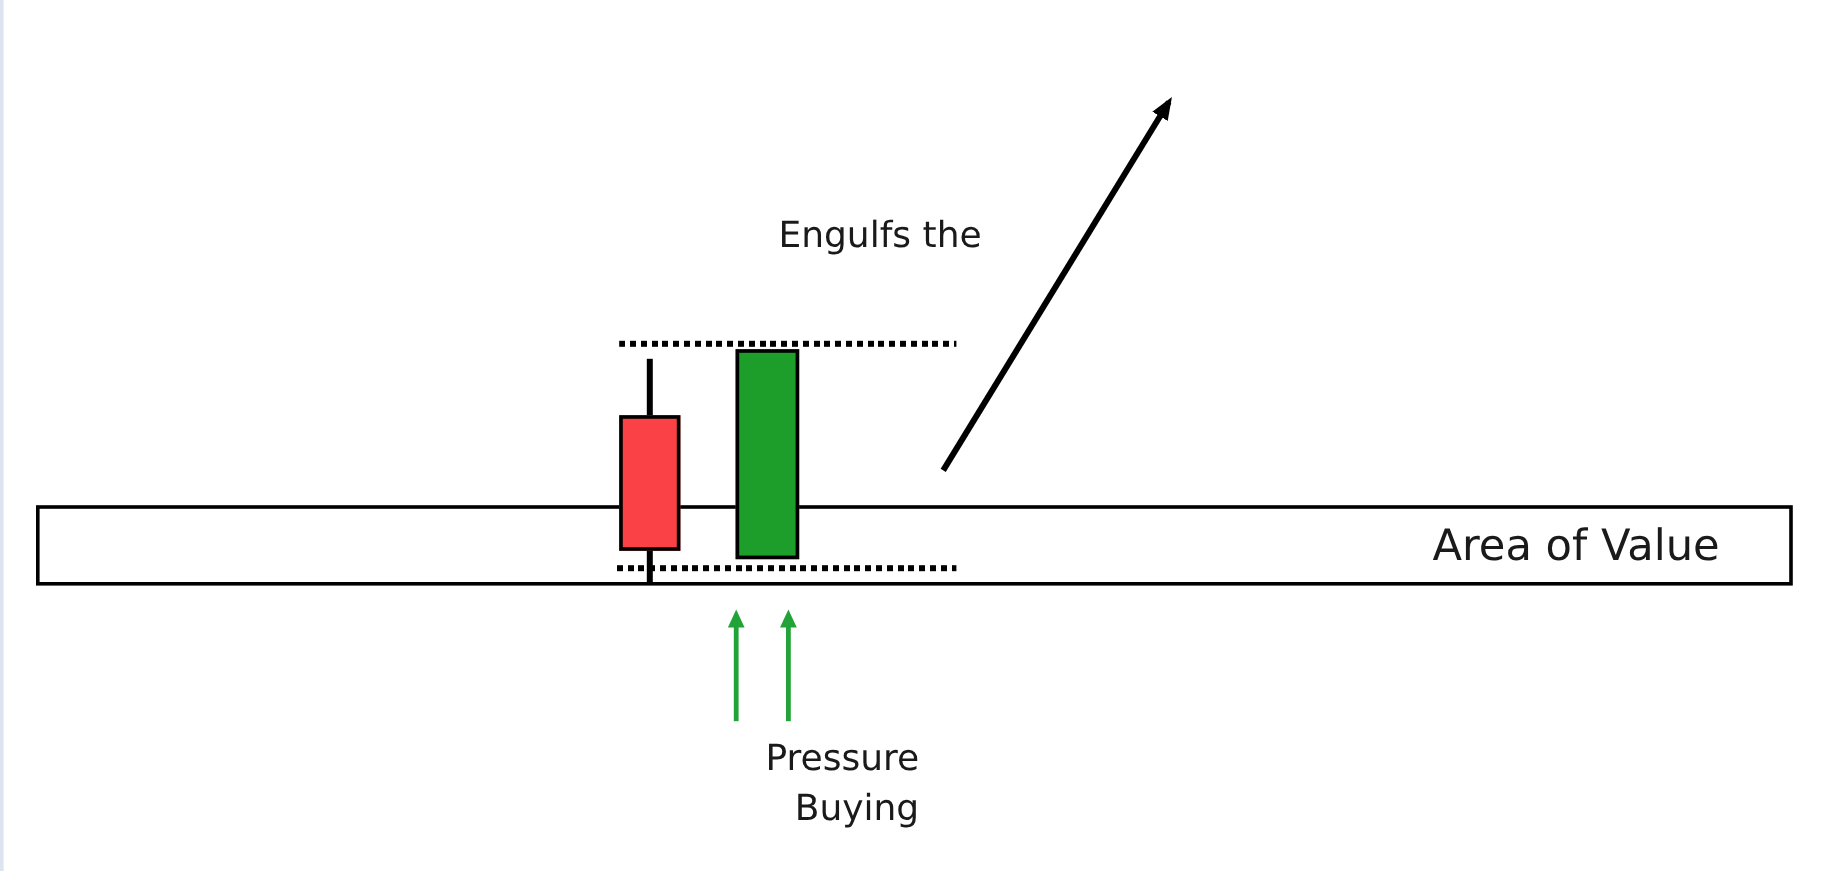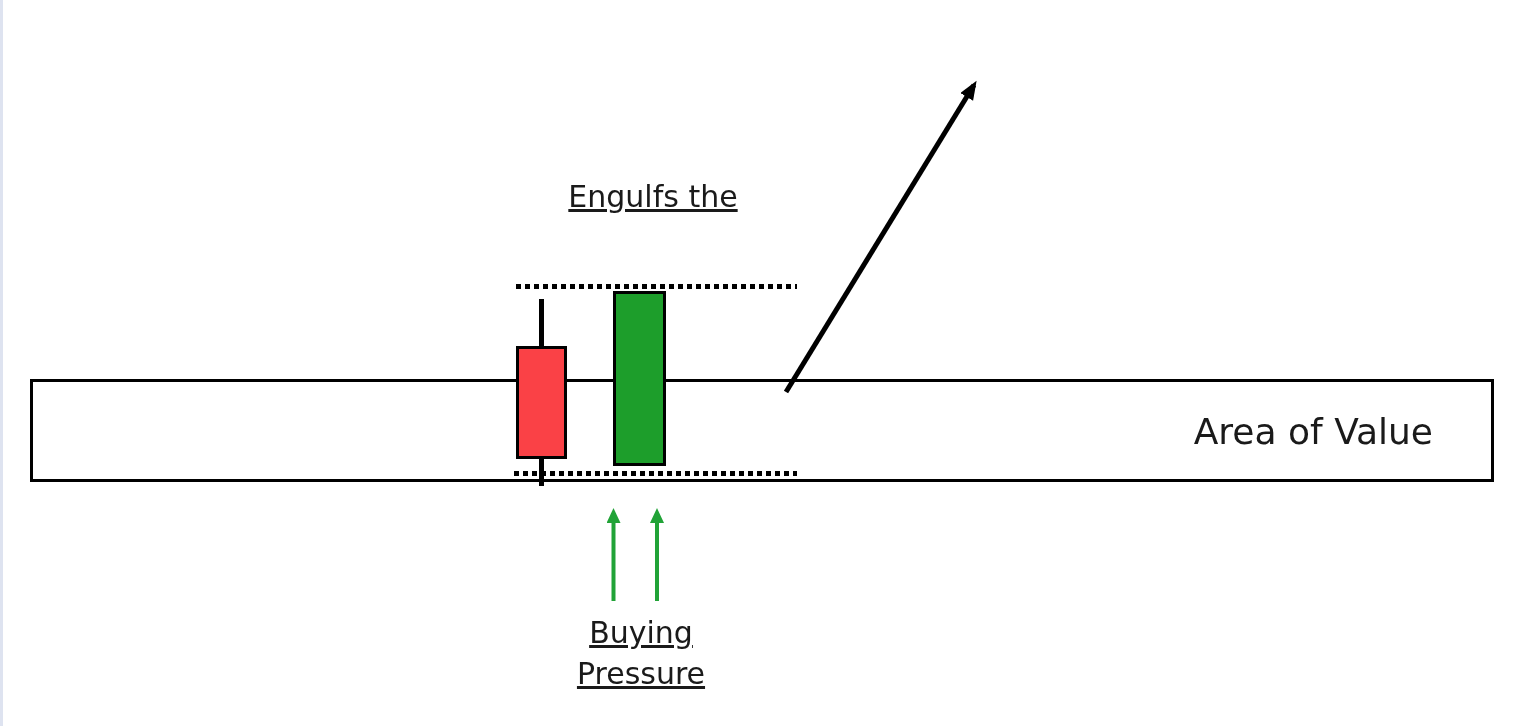--- a/index.html
+++ b/index.html
@@ -14,22 +14,22 @@
     overflow: hidden;
   }
   .page-edge {
     position: absolute; left: 0; top: 0;
     width: 3px; height: 100%;
     background: var(--page-edge, #dee3f0);
   }
   
   .aov-box {
     position: absolute;
-    left: 30px; top: 379px;
-    width: 1464px; height: 103px;
+    left: 30px; top: 421px;
+    width: 1464px; height: 67px;
     border: 3px solid var(--line, #000);
     background: transparent;
     z-index: 1;
   }
   .aov-label {
     position: absolute;
     right: 58px; top: 50%;
     transform: translateY(-50%);
     font-size: 36px;
     white-space: nowrap;
@@ -75,26 +75,25 @@
     z-index: 5;
     pointer-events: none;
   }
   .trend-stroke { stroke: var(--line, #000); stroke-width: 5; fill: none; }
   .green-stroke { stroke: var(--buying-arrow, #21a337); stroke-width: 4; fill: none; }
   .line-fill  { fill: var(--line, #000); }
   .green-fill { fill: var(--buying-arrow, #21a337); }
   
   .annotation {
     position: absolute;
-    text-align: center;
+    text-align: right;
     font-size: 30px;
     line-height: 41px;
     color: var(--text, #1a1a1a);
     z-index: 6;
-    text-decoration: underline;
   }
   .annotation span { display: block; }
   .engulfs-note  { left: 488px; top: 176px; width: 330px; }
   .buying-note   { left: 516px; top: 612px; width: 250px; }
 </style>
 </head>
 <body>
 
 <div class="canvas">
 
@@ -131,17 +130,17 @@
     <g>
       <line class="green-stroke" x1="657" y1="601" x2="657" y2="513" marker-end="url(#head-green)"></line>
     </g>
   </svg>
 
   <div class="annotation engulfs-note">
     <span>Engulfs the</span>
   </div>
 
   <div class="annotation buying-note">
+    <span>Pressure</span>
     <span>Buying</span>
-    <span>Pressure</span>
   </div>
 
 </div>
 
 </body></html>

